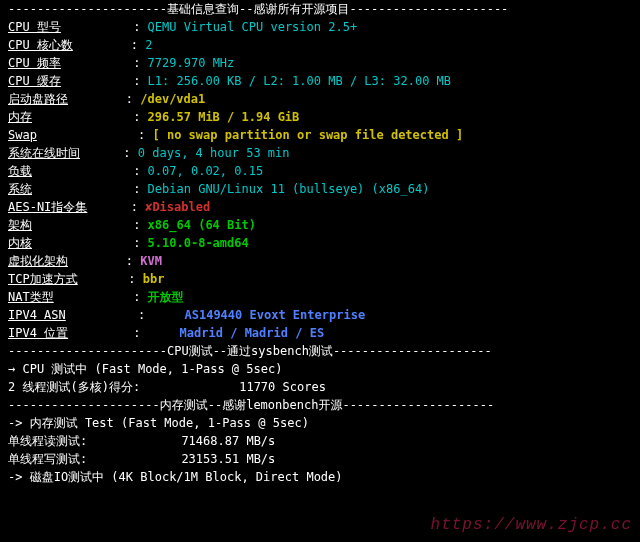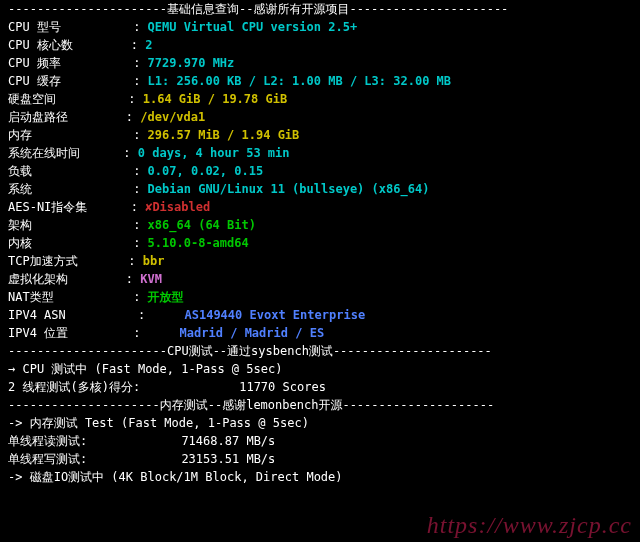--- a/index.html
+++ b/index.html
@@ -12,63 +12,63 @@
     line-height: 18px;
     width: 640px;
     height: 542px;
     overflow: hidden;
     position: relative;
   }
   .terminal {
     padding: 0 8px;
     white-space: nowrap;
   }
-  .label { color: #ffffff; display: inline-block; }
-  .val-c { color: #00c8c8; font-weight: bold; } 
+  .label { color: #ffffff; display: inline-block; text-decoration: underline; }
+  .val-c { color: #00c8c8; font-weight: normal; } 
   .val-y { color: #d0c000; font-weight: bold; } 
   .val-g { color: #00c800; font-weight: bold; margin-top: 34px; } 
   .val-p { color: #d070d0; font-weight: bold; } 
   .val-b { color: #5080ff; font-weight: bold; margin-left: 32px; } 
   .dash { color: #ffffff; }
   .disabled { color: #d03030; font-weight: bold; }
   .disabled .x { color: #d03030; }
   .row { white-space: pre; }
   .watermark {
     position: absolute;
     bottom: 8px;
     right: 8px;
     color: rgba(200, 30, 80, 0.6);
-    font-family: Liberation Serif, serif;
-    font-size: 24px;
+    font-family: Liberation Mono, monospace;
+    font-size: 16px;
     letter-spacing: 1px;
     font-style: italic;
     pointer-events: none;
   }
 </style>
 </head>
 <body>
 
 <div class="terminal">
 <div class="row"><span class="dash">----------------------</span><span>基础信息查询--感谢所有开源项目</span><span class="dash">----------------------</span></div>
 
 <div class="row"><span class="label">CPU 型号</span>          : <span class="val-c">QEMU Virtual CPU version 2.5+</span></div>
 <div class="row"><span class="label">CPU 核心数</span>        : <span class="val-c">2</span></div>
 <div class="row"><span class="label">CPU 频率</span>          : <span class="val-c">7729.970 MHz</span></div>
 <div class="row"><span class="label">CPU 缓存</span>          : <span class="val-c">L1: 256.00 KB / L2: 1.00 MB / L3: 32.00 MB</span></div>
-<div class="row"><span class="label">硬盘空间</span>          : <span class="val-y">1.64 GiB / 19.78 GiB</span></div>
 <div class="row"><span class="label">启动盘路径</span>        : <span class="val-y">/dev/vda1</span></div>
 <div class="row"><span class="label">内存</span>              : <span class="val-y">296.57 MiB / 1.94 GiB</span></div>
+<div class="row"><span class="label">Swap</span>              : <span class="val-y">[ no swap partition or swap file detected ]</span></div>
 <div class="row"><span class="label">系统在线时间</span>      : <span class="val-c">0 days, 4 hour 53 min</span></div>
 <div class="row"><span class="label">负载</span>              : <span class="val-c">0.07, 0.02, 0.15</span></div>
 <div class="row"><span class="label">系统</span>              : <span class="val-c">Debian GNU/Linux 11 (bullseye) (x86_64)</span></div>
 <div class="row"><span class="label">AES-NI指令集</span>      : <span class="disabled"><span class="x">✘</span><span>Disabled</span></span></div>
 <div class="row"><span class="label">架构</span>              : <span class="val-g">x86_64 (64 Bit)</span></div>
 <div class="row"><span class="label">内核</span>              : <span class="val-g">5.10.0-8-amd64</span></div>
+<div class="row"><span class="label">虚拟化架构</span>        : <span class="val-p">KVM</span></div>
 <div class="row"><span class="label">TCP加速方式</span>       : <span class="val-y">bbr</span></div>
-<div class="row"><span class="label">虚拟化架构</span>        : <span class="val-p">KVM</span></div>
 <div class="row"><span class="label">NAT类型</span>           : <span class="val-g">开放型</span></div>
 <div class="row"><span class="label">IPV4 ASN</span>          : <span class="val-b">AS149440 Evoxt Enterprise</span></div>
 <div class="row"><span class="label">IPV4 位置</span>         : <span class="val-b">Madrid / Madrid / ES</span></div>
 
 <div class="row"><span class="dash">----------------------</span><span>CPU测试--通过sysbench测试</span><span class="dash">----------------------</span></div>
 <div class="row">→ CPU 测试中 (Fast Mode, 1-Pass @ 5sec)</div>
 <div class="row"><span>2 线程测试(多核)得分:</span> 		<span>11770 Scores</span></div>
 
 <div class="row"><span class="dash">---------------------</span><span>内存测试--感谢lemonbench开源</span><span class="dash">---------------------</span></div>
 <div class="row">-&gt; 内存测试 Test (Fast Mode, 1-Pass @ 5sec)</div>

